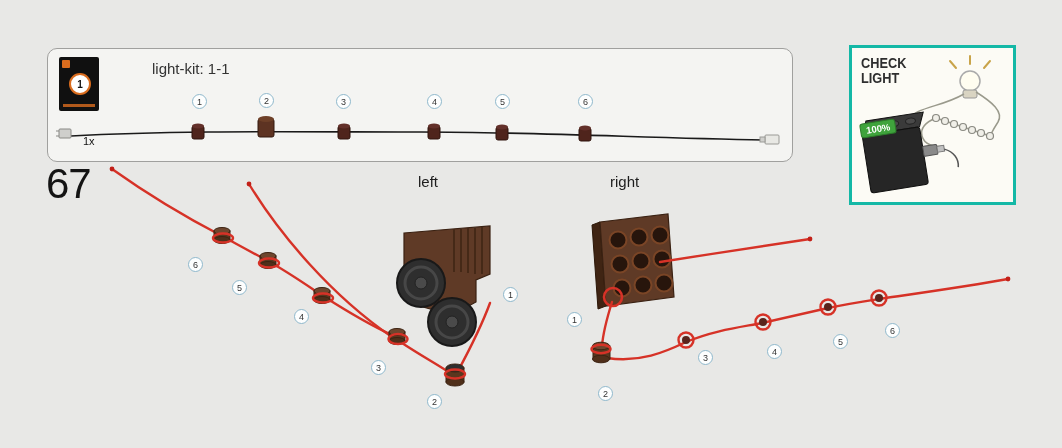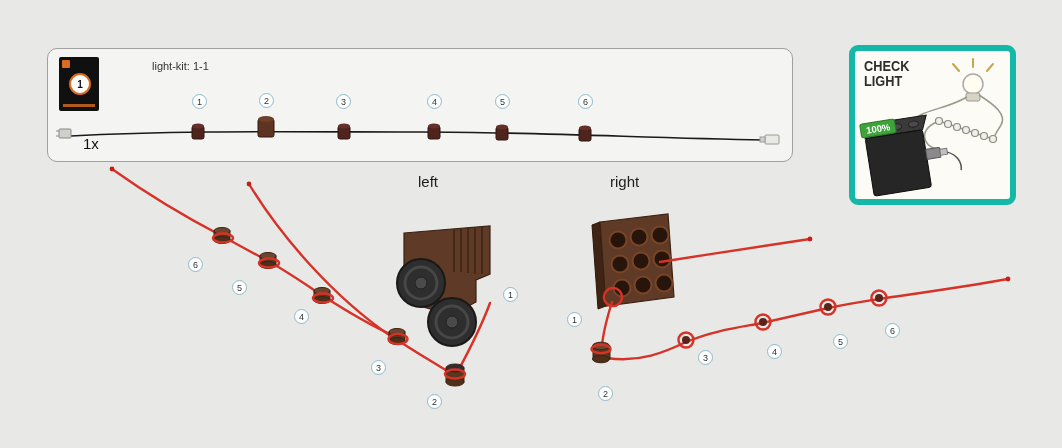--- a/index.html
+++ b/index.html
@@ -15,25 +15,25 @@
   }
   
   .kit-panel{
     position:absolute;left:47px;top:48px;width:744px;height:112px;
     background:#f4f4f2;
     border:1px solid #a0a09e;
     border-radius:10px;
   }
   .kit-label{
     position:absolute;left:104px;top:11px;
-    font-size:11px;color:#333;
+    font-size:15px;color:#333;
   }
   .kit-qty{
     position:absolute;left:35px;top:86px;
-    font-size:15px;color:#111;
+    font-size:11px;color:#111;
   }
   .package{
     position:absolute;left:11px;top:8px;width:40px;height:54px;
     background:#101010;border-radius:2px;
   }
   .pkg-accent{
     position:absolute;left:3px;top:3px;width:8px;height:8px;
     background:#d96c1e;border-radius:1px;
   }
   .pkg-circle{
@@ -63,22 +63,22 @@
   }
   .side-label{
     position:absolute;font-size:15px;color:#1d1d1d;
   }
   .label-left{left:407px;top:173px;margin-left:11px;}
   .label-right{left:610px;top:173px;text-align:center;}
   
   .check-panel{
     position:absolute;left:849px;top:45px;width:167px;height:160px;
     background:#fcfbf5;
-    border:6px solid #14b8a6;
-    border-radius:9px;
+    border:3px solid #14b8a6;
+    border-radius:0;
     box-sizing:border-box;
   }
   .check-title{
     position:absolute;left:9px;top:7px;
     font-size:15px;line-height:15px;font-weight:bold;color:#2e2e2e;
     transform:scaleX(.85);transform-origin:left top;
   }
   .battery-badge{
     position:absolute;left:860px;top:121px;
     background:#3fa33c;border:1px solid #2c7a2a;border-radius:3px;
@@ -256,20 +256,21 @@
     </svg>
 
     <div class="callout" style="left:144px;top:45px">1</div>
     <div class="callout" style="left:211px;top:44px">2</div>
     <div class="callout" style="left:288px;top:45px">3</div>
     <div class="callout" style="left:379px;top:45px">4</div>
     <div class="callout" style="left:447px;top:45px">5</div>
     <div class="callout" style="left:530px;top:45px">6</div>
   </div>
 
+  <div class="step-number">67</div>
   <div class="side-label label-left">left</div>
   <div class="side-label label-right">right</div>
 
   <div class="callout" style="left:503px;top:287px">1</div>
   <div class="callout" style="left:427px;top:394px">2</div>
   <div class="callout" style="left:371px;top:360px">3</div>
   <div class="callout" style="left:294px;top:309px">4</div>
   <div class="callout" style="left:232px;top:280px">5</div>
   <div class="callout" style="left:188px;top:257px">6</div>
 

